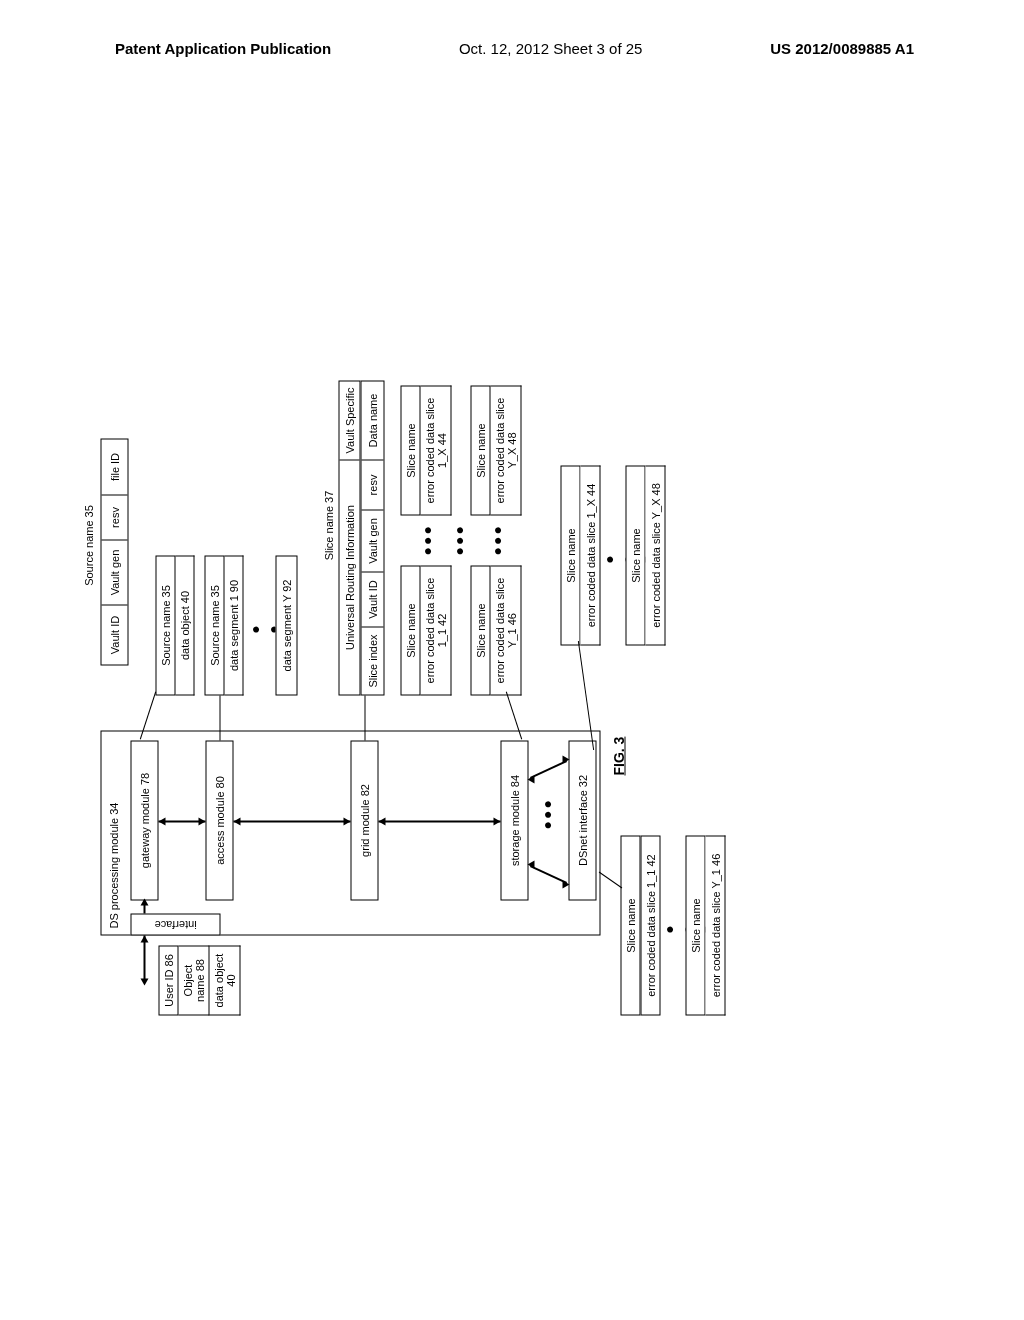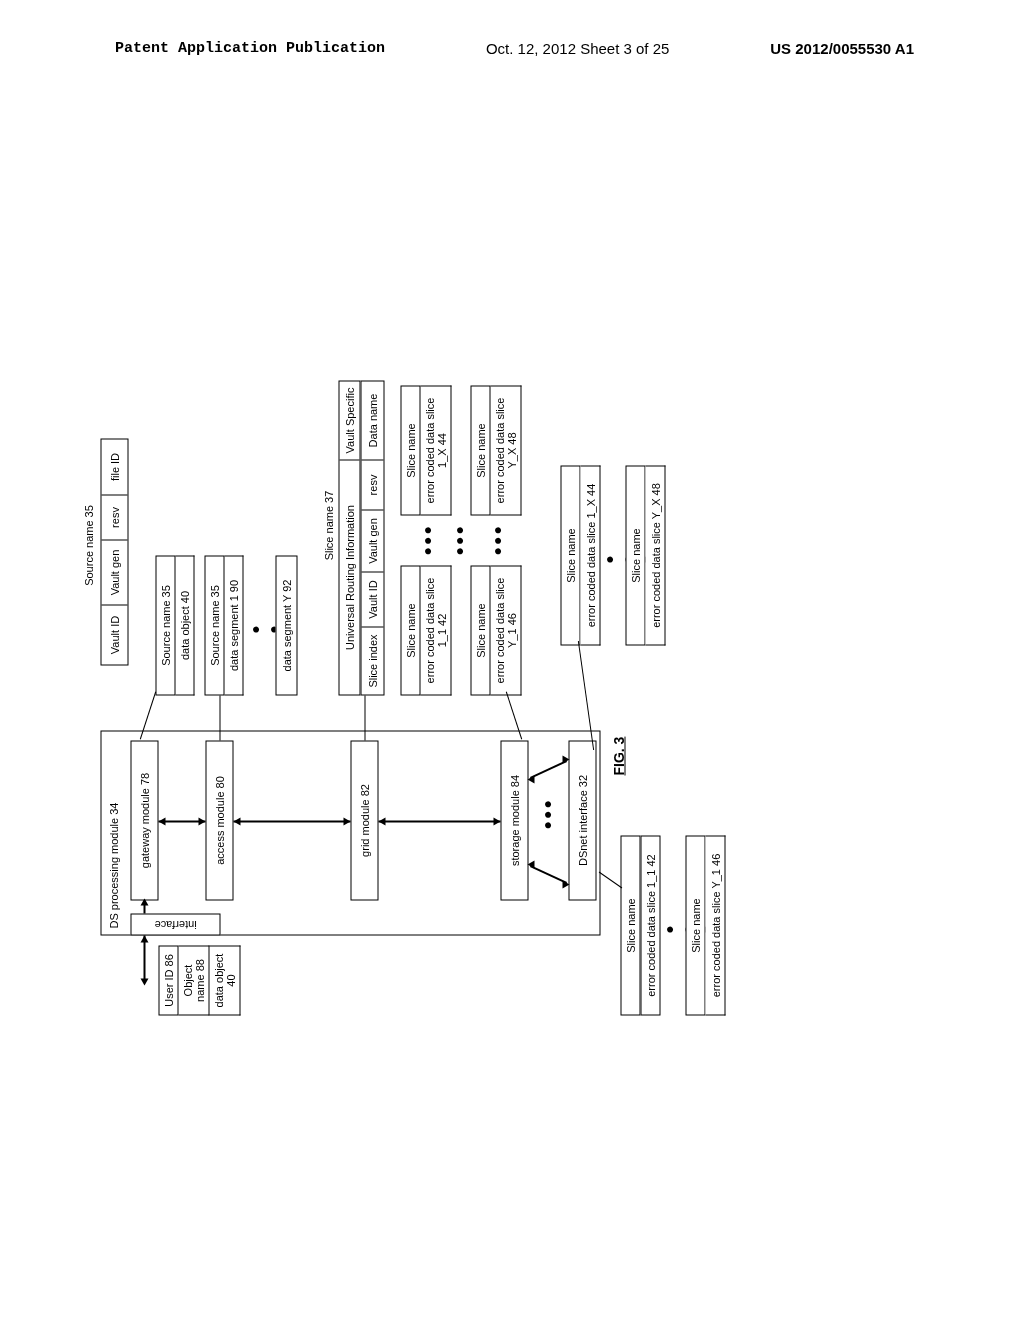--- a/index.html
+++ b/index.html
@@ -14,21 +14,21 @@
   }
   .header {
     position: absolute;
     top: 40px;
     left: 0; right: 0;
     display: flex;
     justify-content: space-between;
     padding: 0 110px 0 115px;
     font-size: 15px;
   }
-  .header .left { font-weight: bold; font-family: Liberation Mono, monospace; }
+  .header .left { font-weight: bold; }
   .header .right { font-weight: bold; }
   .header .mid { font-weight: normal; }
   .diagram-outer {
     position: absolute;
     top: 160px;
     left: 100px;
     width: 590px;
     height: 855px;
     transform: rotate(-90deg);
     transform-origin: center center;
@@ -112,21 +112,21 @@
     font-size: 11px;
   }
 
 </style>
 </head>
 <body>
 
 <div class="header">
   <span class="left">Patent Application Publication</span>
   <span class="mid">Oct. 12, 2012  Sheet 3 of 25</span>
-  <span class="right">US 2012/0055530 A1</span>
+  <span class="right">US 2012/0089885 A1</span>
 </div>
 
 <div class="diagram-outer">
 <div class="diagram">
 
   <div class="box" style="left:80px; top:0px; width:205px; height:500px; align-items:flex-start; justify-content:flex-start; padding:6px;">
     <span>DS processing module 34</span>
   </div>
 
   <div class="box" style="left:80px; top:30px; width:22px; height:90px;">

